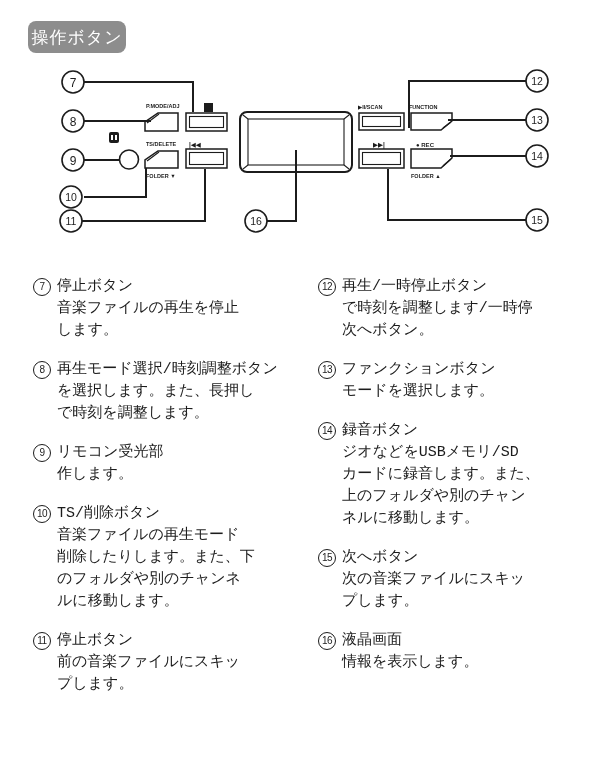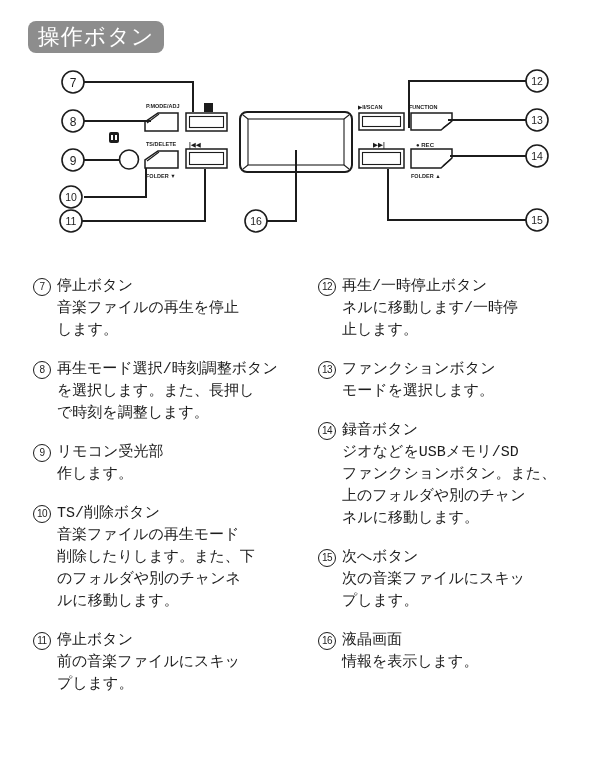--- a/index.html
+++ b/index.html
@@ -1,20 +1,20 @@
 <!DOCTYPE html>
 <html><head>
 <meta charset="utf-8">
 <style>
   html,body{margin:0;padding:0;background:#ffffff;}
   #page{position:relative;width:600px;height:764px;background:#ffffff;overflow:hidden;
         font-family:"Liberation Sans","DejaVu Sans",sans-serif;color:#1c1c1c;}
   
-  .badge{position:absolute;left:28px;top:21px;width:136px;height:32px;background:#8d8d8d;
-         border-radius:8px;color:#ffffff;font-size:22px;display:flex;align-items:center;
+  .badge{position:absolute;left:28px;top:21px;width:98px;height:32px;background:#8d8d8d;
+         border-radius:8px;color:#ffffff;font-size:17px;display:flex;align-items:center;
          justify-content:center;letter-spacing:1px;}
   
   .diagram{position:absolute;left:0;top:0;width:600px;height:250px;}
   
   .col{position:absolute;top:276px;}
   .col-left{left:33px;width:282px;}
   .col-right{left:318px;width:276px;}
   .para{display:flex;gap:6px;margin:0 0 17px 0;}
   .cnum{flex:none;display:inline-block;width:16px;height:16px;margin-top:2px;
         border:1.3px solid #1c1c1c;border-radius:50%;font-size:10px;line-height:16px;
@@ -158,37 +158,37 @@
           <div class="pline">前の音楽ファイルにスキッ</div>
           <div class="pline">プします。</div>
         </div>
       </div>
     </div>
   <div class="col col-right">
       <div class="para">
         <span class="cnum">12</span>
         <div class="pbody">
           <div class="ptitle">再生/一時停止ボタン</div>
-          <div class="pline">ネルに移動します/一時停</div>
-          <div class="pline">止します。</div>
+          <div class="pline">で時刻を調整します/一時停</div>
+          <div class="pline">次へボタン。</div>
         </div>
       </div>
       <div class="para">
         <span class="cnum">13</span>
         <div class="pbody">
           <div class="ptitle">ファンクションボタン</div>
           <div class="pline">モードを選択します。</div>
         </div>
       </div>
       <div class="para">
         <span class="cnum">14</span>
         <div class="pbody">
           <div class="ptitle">録音ボタン</div>
           <div class="pline">ジオなどをUSBメモリ/SD</div>
-          <div class="pline">ファンクションボタン。また、</div>
+          <div class="pline">カードに録音します。また、</div>
           <div class="pline">上のフォルダや別のチャン</div>
           <div class="pline">ネルに移動します。</div>
         </div>
       </div>
       <div class="para">
         <span class="cnum">15</span>
         <div class="pbody">
           <div class="ptitle">次へボタン</div>
           <div class="pline">次の音楽ファイルにスキッ</div>
           <div class="pline">プします。</div>

